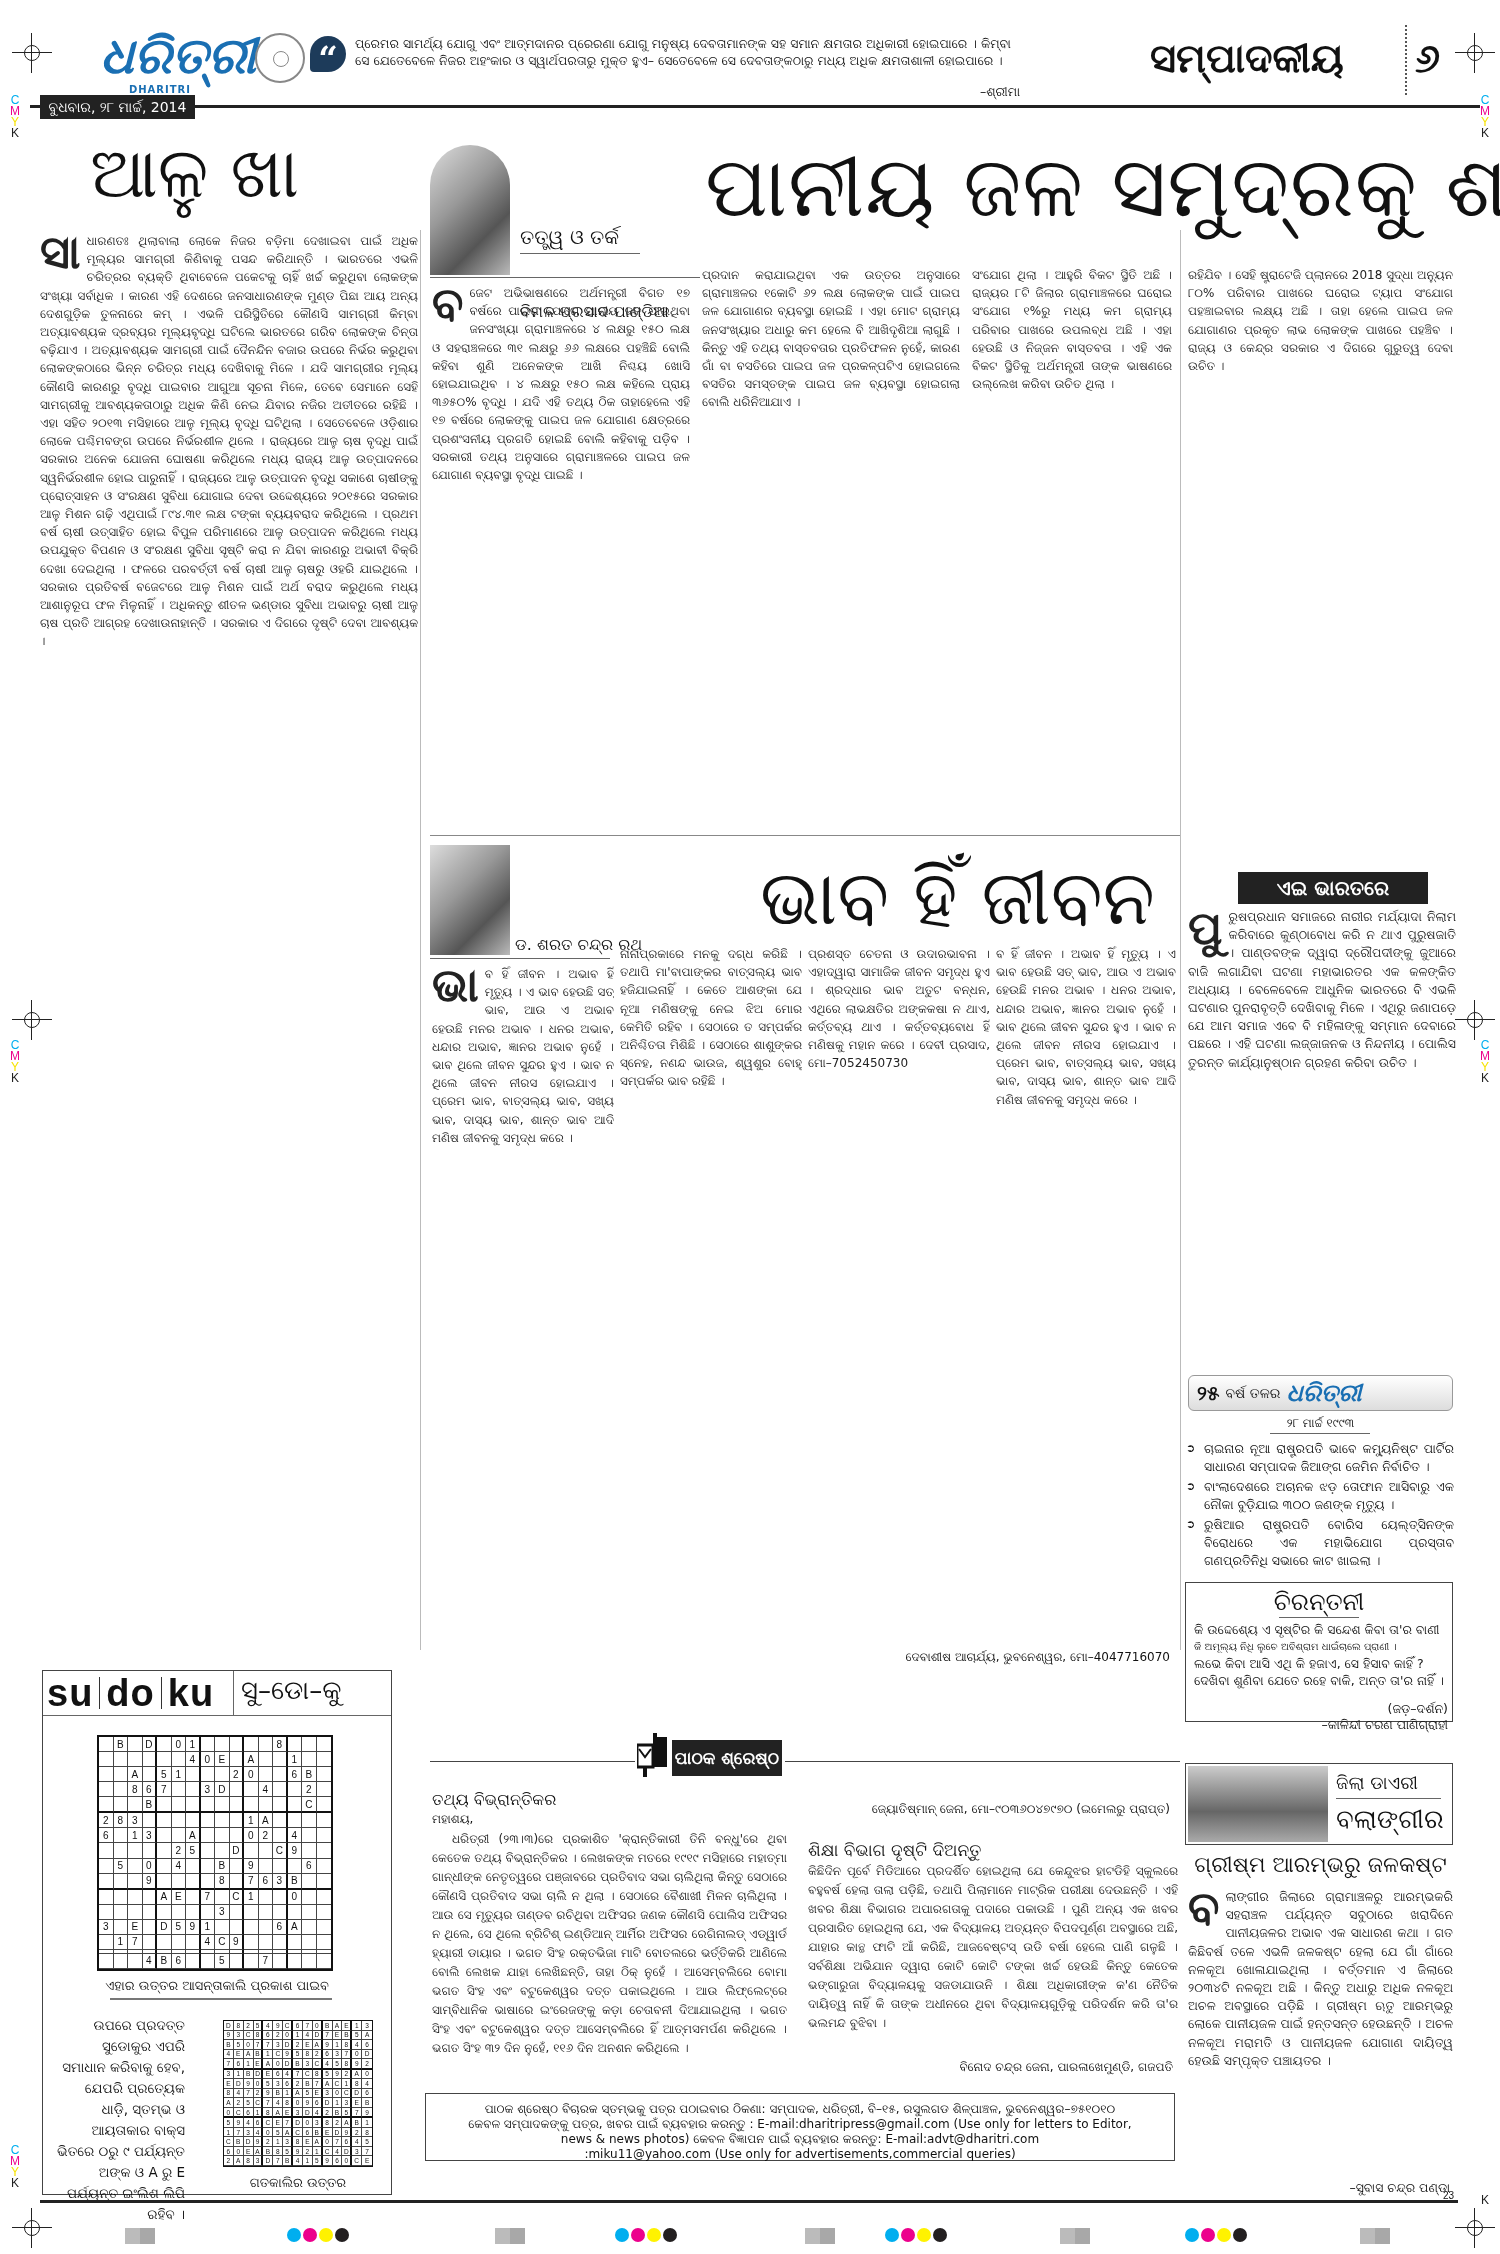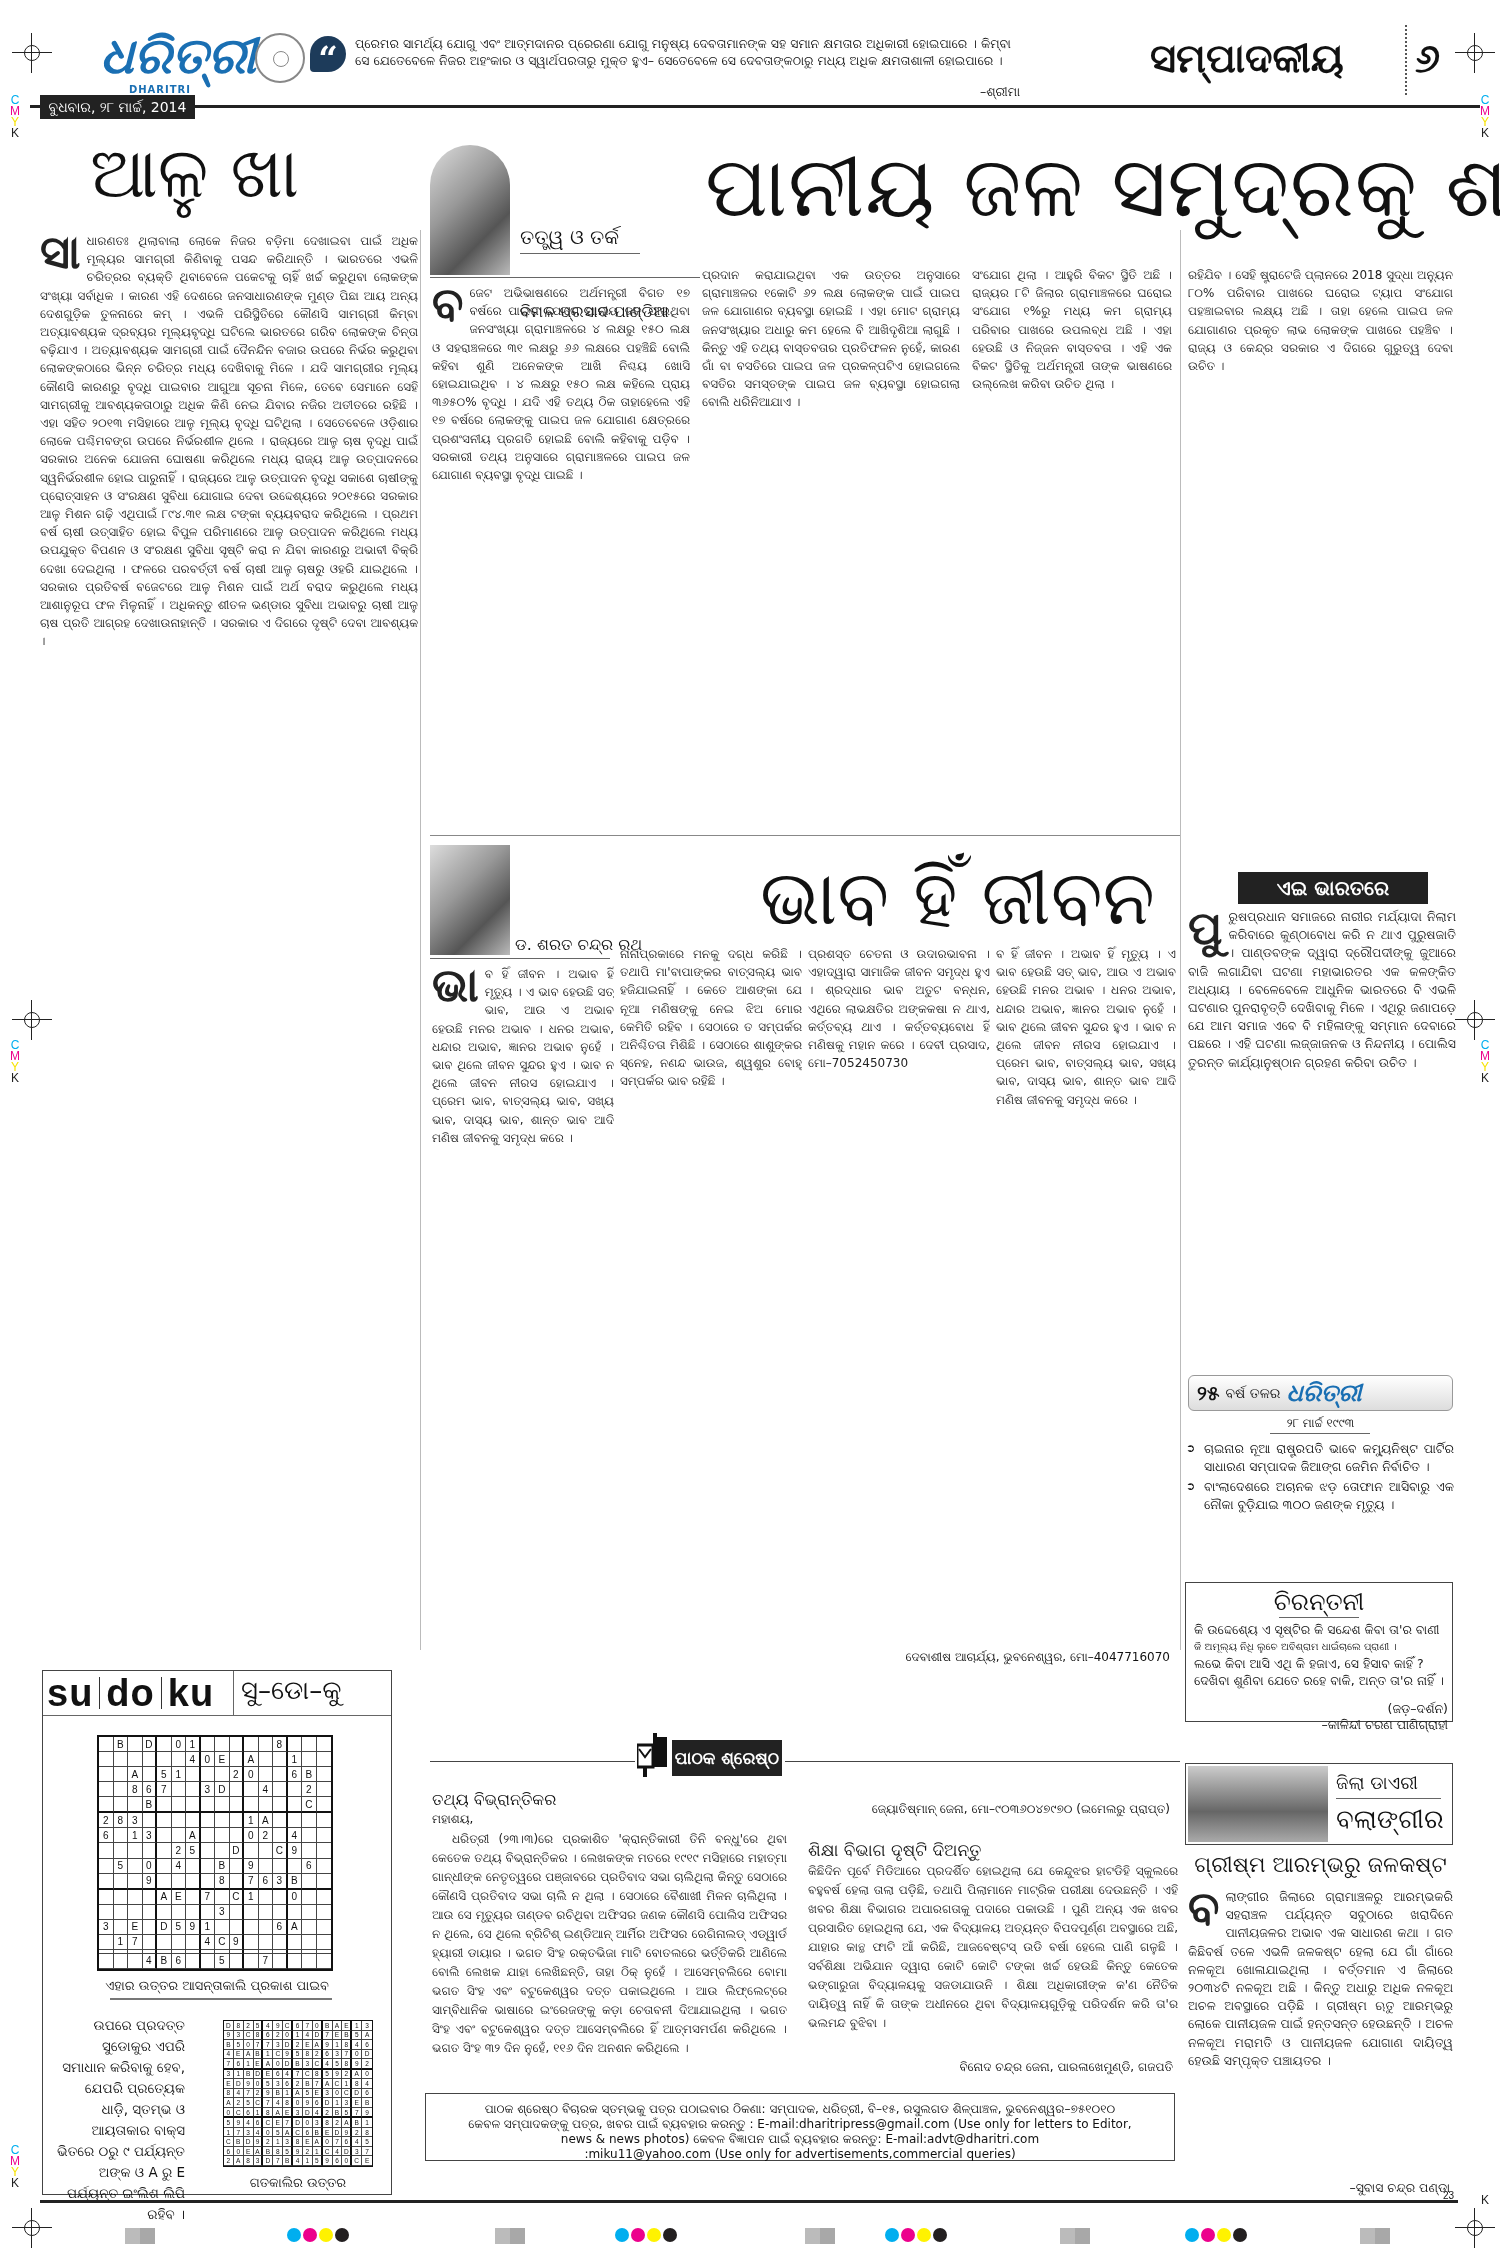--- a/index.html
+++ b/index.html
@@ -162,20 +162,21 @@
 <div class="abs" style="left:1188px;top:1375px;width:265px;height:36px;border:1px solid #999;border-radius:6px;background:linear-gradient(#fff,#ddd);display:flex;align-items:center;gap:6px;padding-left:8px;">
   <span style="font-size:20px;font-weight:bold;">୨୫</span>
   <span style="font-size:14px;">ବର୍ଷ ତଳର</span>
   <span style="font-size:24px;font-weight:bold;color:#1a6fb3;font-style:italic;">ଧରିତ୍ରୀ</span>
 </div>
 <div class="abs" style="left:1188px;top:1416px;width:265px;text-align:center;font-size:12px;">୨୮ ମାର୍ଚ୍ଚ ୧୯୯୩</div>
 <div class="abs hr" style="left:1270px;top:1433px;width:100px;"></div>
 <ul class="abs bullet-list" style="left:1186px;top:1440px;width:268px;">
   <li>ଚାଇନାର ନୂଆ ରାଷ୍ଟ୍ରପତି ଭାବେ କମ୍ୟୁନିଷ୍ଟ ପାର୍ଟିର ସାଧାରଣ ସମ୍ପାଦକ ଜିଆଙ୍ଗ ଜେମିନ ନିର୍ବାଚିତ ।</li>
   <li>ବାଂଲାଦେଶରେ ଅଚାନକ ଝଡ଼ ତୋଫାନ ଆସିବାରୁ ଏକ ନୌକା ବୁଡ଼ିଯାଇ ୩୦୦ ଜଣଙ୍କ ମୃତ୍ୟୁ ।</li>
+  <li>ରୁଷିଆର ରାଷ୍ଟ୍ରପତି ବୋରିସ ୟେଲ୍ତ୍‌ସିନଙ୍କ ବିରୋଧରେ ଏକ ମହାଭିଯୋଗ ପ୍ରସ୍ତାବ ଗଣପ୍ରତିନିଧି ସଭାରେ କାଟ ଖାଇଲା ।</li>
 </ul>
 
 <div class="abs boxed" style="left:1185px;top:1582px;width:268px;height:140px;padding:4px 8px;">
   <div style="text-align:center;font-size:24px;line-height:30px;">ଚିରନ୍ତନୀ</div>
   <div class="hr" style="width:80px;margin:0 auto 3px;"></div>
   <div style="font-size:12.5px;line-height:17px;">କି ଉଦ୍ଦେଶ୍ୟେ ଏ ସୃଷ୍ଟିର କି ସନ୍ଦେଶ କିବା ତା'ର ବାଣୀ</div>
   <div style="font-size:10px;line-height:17px;">କି ଅମୂଲ୍ୟ ନିଧି ଲୁଚେ ଅବିଶ୍ରାମ ଧାଇଁଚାଲେ ପ୍ରାଣୀ ।</div>
   <div style="font-size:12.5px;line-height:17px;">ଲଭେ କିବା ଆସି ଏଥି କି ହଜାଏ, ସେ ହିସାବ କାହିଁ ?</div>
   <div style="font-size:12.5px;line-height:17px;">ଦେଖିବା ଶୁଣିବା ଯେତେ ରହେ ବାକି, ଅନ୍ତ ତା'ର ନାହିଁ ।</div>
 </div>

